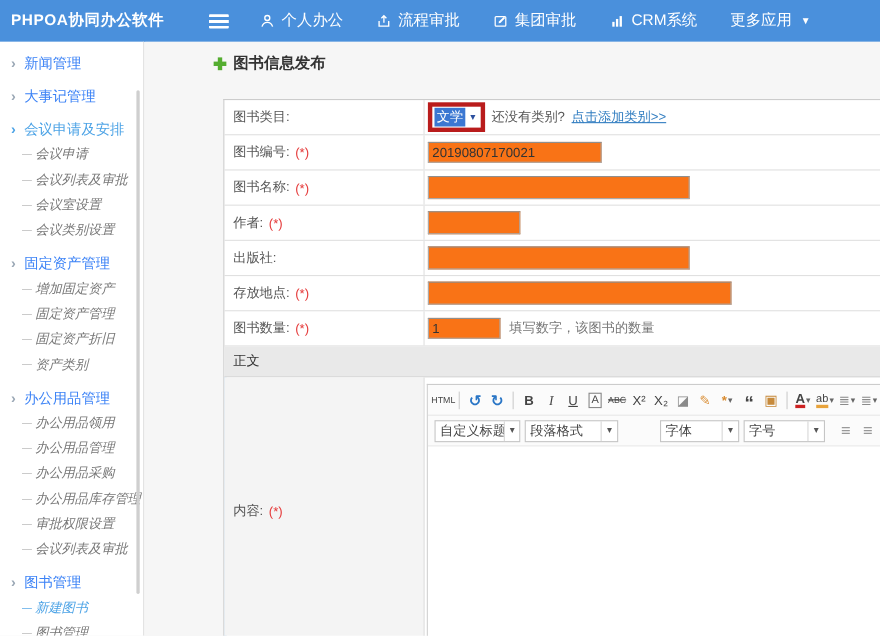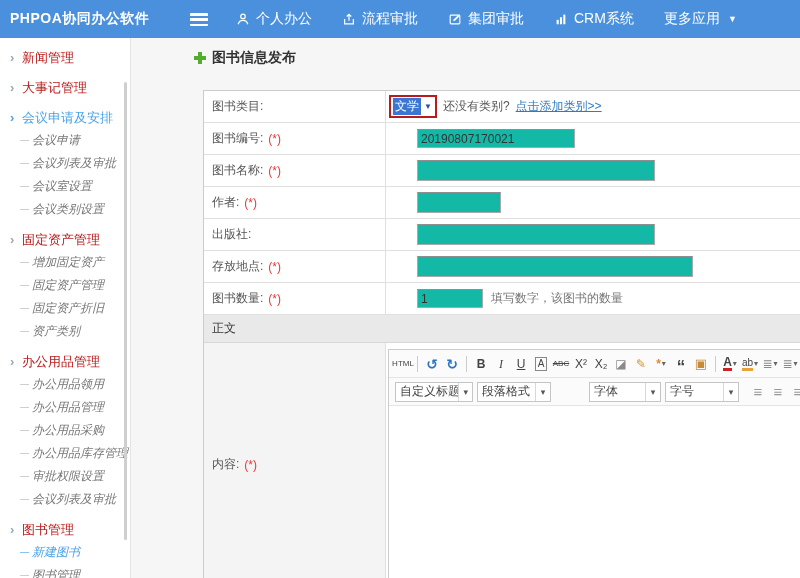--- a/index.html
+++ b/index.html
@@ -16,21 +16,21 @@
   .topnav-item{display:flex;align-items:center;gap:6px;font-size:14px;cursor:pointer;white-space:nowrap;}
   .topnav-item svg{display:block;}
   .nav-caret{font-size:9px;margin-left:2px;}
 
   
   .sidebar{position:absolute;top:38px;left:0;width:131px;height:540px;background:#fff;
     border-right:1px solid #e3e3e3;box-sizing:border-box;padding-top:1px;overflow:hidden;}
   .side-group,.side-sub{height:23px;line-height:23px;display:flex;align-items:center;cursor:pointer;white-space:nowrap;}
   .side-group{margin-top:7px;}
   .side-group .side-prefix{width:12px;margin-left:10px;font-size:13px;font-weight:bold;color:#9aa7b5;}
-  .side-group .side-label{font-size:13px;color:#b91c1c;}
+  .side-group .side-label{font-size:13px;color:#3b82f6;}
   .side-sub .side-prefix{width:12px;margin-left:20px;font-size:9px;color:#b5b5b5;}
   .side-sub .side-label{font-size:12px;color:#777;font-style:italic;}
   .side-group.active .side-prefix,.side-group.active .side-label,
   .side-sub.active .side-prefix,.side-sub.active .side-label{color:#4ca3e6;}
   .side-scroll{position:absolute;left:124px;top:82px;width:3px;height:458px;background:#cfcfcf;border-radius:2px;}
 
   
   .main{position:absolute;top:38px;left:132px;width:668px;height:540px;background:#f6f6f6;}
   .page-title{position:absolute;left:62px;top:11px;display:flex;align-items:center;gap:6px;}
   .plus-icon{width:12px;height:12px;border-radius:2px;
@@ -39,26 +39,26 @@
   .page-title-text{font-size:14px;font-weight:bold;color:#333;}
 
   .form-table{position:absolute;left:71px;top:52px;right:0;background:#fff;
     border-top:1px solid #ccc;border-left:1px solid #ccc;}
   .frow{display:flex;align-items:stretch;border-bottom:1px solid #e0e0e0;height:31px;}
   .flabel{width:182px;box-sizing:border-box;padding-left:8px;border-right:1px solid #e0e0e0;
     display:flex;align-items:center;font-size:12px;color:#555;}
   .req{color:#e53c3c;margin-left:5px;font-size:12px;}
   .ffield{flex:1;display:flex;align-items:center;padding-left:3px;font-size:12px;min-width:0;overflow:hidden;}
   .tinput{height:19px;border:1px solid #a9a9a9;border-top-color:#8f8f8f;font-size:12px;
-    padding:0 3px;color:#333;box-sizing:border-box;font-family:inherit;background:#14b8a6;margin-left:28px;}
+    padding:0 3px;color:#333;box-sizing:border-box;font-family:inherit;background:#f97316;}
   .hint-text{color:#777;margin-left:8px;white-space:nowrap;}
   .link-text{color:#2f7cc0;margin-left:6px;cursor:pointer;white-space:nowrap;text-decoration:underline;}
   .plain-text{color:#555;margin-left:6px;white-space:nowrap;}
 
-  .cat-select{display:inline-flex;align-items:center;height:19px;border:2px solid #b91c1c;
+  .cat-select{display:inline-flex;align-items:center;height:19px;border:4px solid #b91c1c;
     background:#fff;cursor:pointer;padding:0 2px;}
   .cat-sel-text{background:#3b77d2;color:#fff;font-size:12px;padding:0 2px;}
   .cat-sel-arrow{font-size:8px;color:#2b4f9e;margin-left:3px;margin-right:1px;}
 
   .section-row{height:27px;display:flex;align-items:center;background:#e9e9e9;
     border-bottom:1px solid #d7d7d7;padding-left:8px;font-size:12px;color:#333;}
 
   .row-content{height:243px;border-bottom:none;box-shadow:inset 2px 0 0 #bcd7ec;}
   .row-content .flabel{background:#f4f4f4;}
   .row-content .ffield{align-items:stretch;padding:0;}
@@ -392,21 +392,21 @@
                 <span class="tbtn gray">
                   <span class="tg">≣</span>
                   <span class="tcaret">▾</span>
                 </span>
               </div>
             <div class="toolbar" id="toolbar2">
                 <span class="tsel" style="width: 78px;">
                   <span class="tsel-label">自定义标题</span>
                   <span class="tsel-caret">▾</span>
                 </span>
-                <span class="tsel" style="width: 74px; align-items: center;">
+                <span class="tsel" style="width: 85px; align-items: center;">
                   <span class="tsel-label">段落格式</span>
                   <span class="tsel-caret">▾</span>
                 </span>
                 <span class="tsel" style="width: 72px; margin-left: 36px;">
                   <span class="tsel-label">字体</span>
                   <span class="tsel-caret">▾</span>
                 </span>
                 <span class="tsel" style="width: 74px;">
                   <span class="tsel-label">字号</span>
                   <span class="tsel-caret">▾</span>

